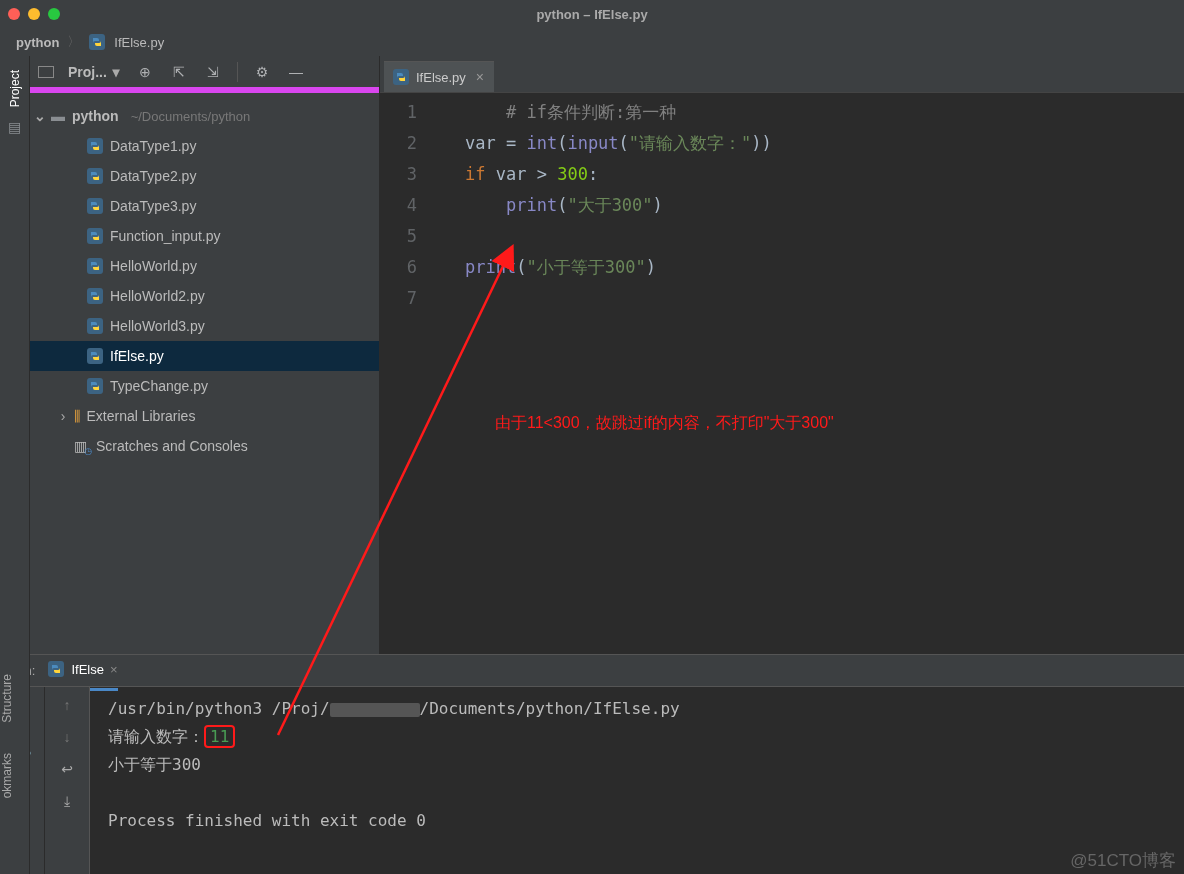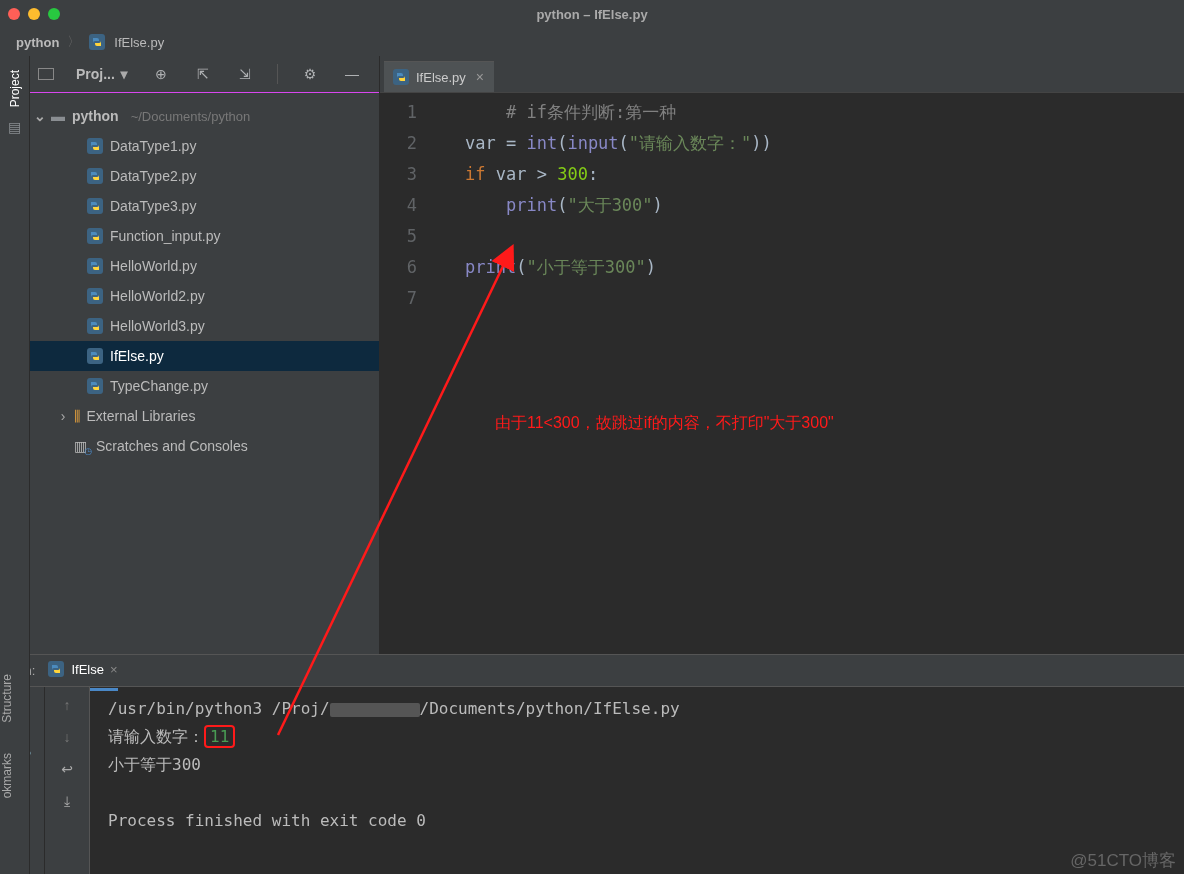--- a/index.html
+++ b/index.html
@@ -8,21 +8,21 @@
 .traffic-lights { display:flex; gap:8px; }
 .dot { width:12px; height:12px; border-radius:50%; }
 .dot.red{background:#ff5f57;} .dot.yellow{background:#febc2e;} .dot.green{background:#28c840;}
 .title-text { position:absolute; left:50%; transform:translateX(-50%); color:#aaa; font-weight:600; font-size:13px; }
 .breadcrumb { height:28px; display:flex; align-items:center; padding:0 16px; gap:8px; font-size:13px; }
 .breadcrumb .sep{color:#666;}
 .main { display:flex; height:calc(874px - 28px - 28px - 220px); }
 .sidebar-left { width:30px; background:#3c3f41; border-right:1px solid #2b2b2b; display:flex; flex-direction:column; align-items:center; padding-top:8px; gap:4px; }
 .vtext { writing-mode:vertical-lr; transform:rotate(180deg); font-size:12px; color:#aaa; display:flex; align-items:center; gap:4px; margin:6px 0;}
 .project-panel { width:350px; background:#3c3f41; border-right:1px solid #2b2b2b; display:flex; flex-direction:column; }
-.panel-header { height:37px; display:flex; align-items:center; padding:0 8px; gap:22px; border-bottom:1px solid #d946ef; }
+.panel-header { height:37px; display:flex; align-items:center; padding:0 8px; gap:14px; border-bottom:6px solid #d946ef; }
 .panel-title { display:flex; align-items:center; gap:4px; font-size:14px; font-weight:600; }
 .icon-btn { width:20px; height:20px; display:inline-flex; align-items:center; justify-content:center; color:#afb1b3; cursor:pointer; }
 .tree { padding:8px 0; font-size:14px; }
 .tree-item { height:30px; display:flex; align-items:center; padding-left:8px; gap:6px; white-space:nowrap; }
 .tree-item.root { padding-left:4px; font-weight:600; }
 .tree-item.file { padding-left:56px; }
 .tree-item.child { padding-left:28px; }
 .tree-item.file.selected { background:#0d293e; color:#fff; }
 .path-suffix { color:#787878; font-weight:400; margin-left:6px; font-size:13px; }
 .pyicon { width:18px; height:18px; display:inline-flex; align-items:center; justify-content:center; }

